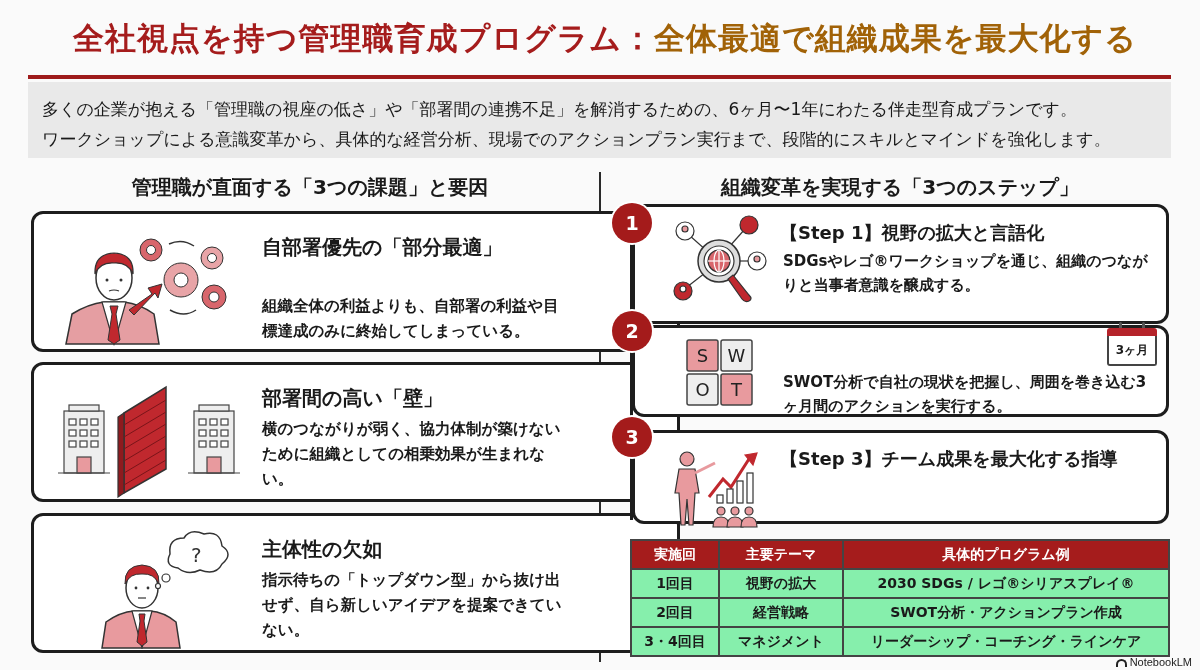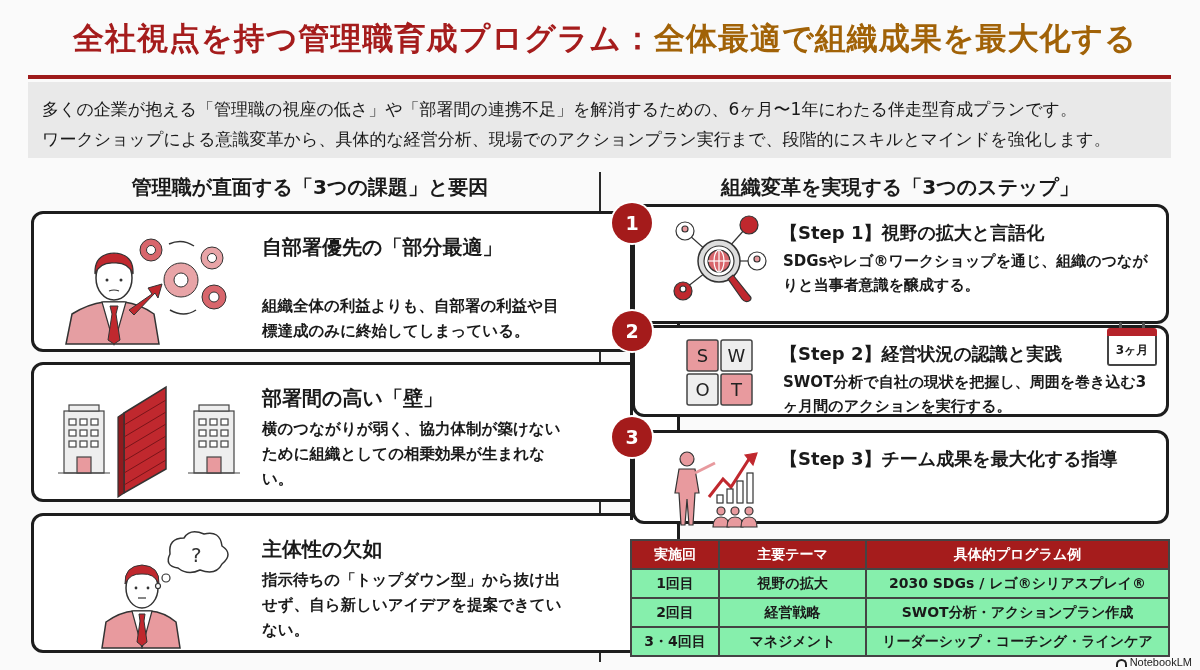--- a/index.html
+++ b/index.html
@@ -34,21 +34,21 @@
 
     .cal { position: absolute; left: 1107px; top: 322px; width: 67px; height: 44px; }
     .cal .cal-top { position: absolute; left: 0; top: 6px; width: 50px; height: 9px; background: #b5232a; border-radius: 3px 3px 0 0; }
     .cal .cal-body { position: absolute; left: 0; top: 14px; width: 50px; height: 30px; border: 2px solid #444; border-top: none; background: #fff; font-size: 12px; font-weight: bold; text-align: center; line-height: 28px; border-radius: 0 0 3px 3px; }
     .cal .ring { position: absolute; top: 0; width: 3px; height: 12px; background: #555; border-radius: 2px; }
 
     table.prog { position: absolute; left: 630px; top: 539px; width: 540px; border-collapse: collapse; font-size: 14px; font-weight: bold; }
     table.prog th { background: #a51c1c; color: #fff; height: 29px; border: 2px solid #444; border-bottom: 2px solid #444; font-weight: bold; }
     table.prog td { height: 29px; border: 2px solid #444; text-align: center; background: #86efac; white-space: nowrap; }
     table.prog th:nth-child(1), table.prog td:nth-child(1) { width: 88px; }
-    table.prog th:nth-child(2), table.prog td:nth-child(2) { width: 147px; }
+    table.prog th:nth-child(2), table.prog td:nth-child(2) { width: 124px; }
 
     .footer { position: absolute; right: 8px; bottom: 2px; font-size: 11px; color: #222; font-family: "Liberation Sans", sans-serif; }
     .footer .nb-icon { display: inline-block; width: 11px; height: 8px; border: 2px solid #222; border-bottom: none; border-radius: 8px 8px 0 0; margin-right: 3px; vertical-align: -1px; }
 
     svg { display: block; }
   </style>
 </head>
 <body>
 
 <div class="title">
@@ -213,21 +213,20 @@
         <rect x="36" y="36" width="31" height="31" fill="#e89a9e" rx="2"></rect>
       </g>
       <g font-family="DejaVu Sans, sans-serif" font-size="18" text-anchor="middle" fill="#222">
         <text x="17.5" y="24">S</text>
           <text x="51.5" y="24">W</text>
         <text x="17.5" y="58">O</text>
           <text x="51.5" y="58">T</text>
       </g>
     </svg>
   </div>
-  <div class="stitle">【Step 2】経営状況の認識と実践</div>
   <div class="sbody">SWOT分析で自社の現状を把握し、周囲を巻き込む3ヶ月間のアクションを実行する。</div>
 </div>
 <div class="step-num" style="top:311px;">2</div>
 <div class="cal">
   <div class="ring" style="left:12px;"></div>
   <div class="ring" style="left:35px;"></div>
   <div class="cal-top"></div>
   <div class="cal-body">3ヶ月</div>
 </div>
 

